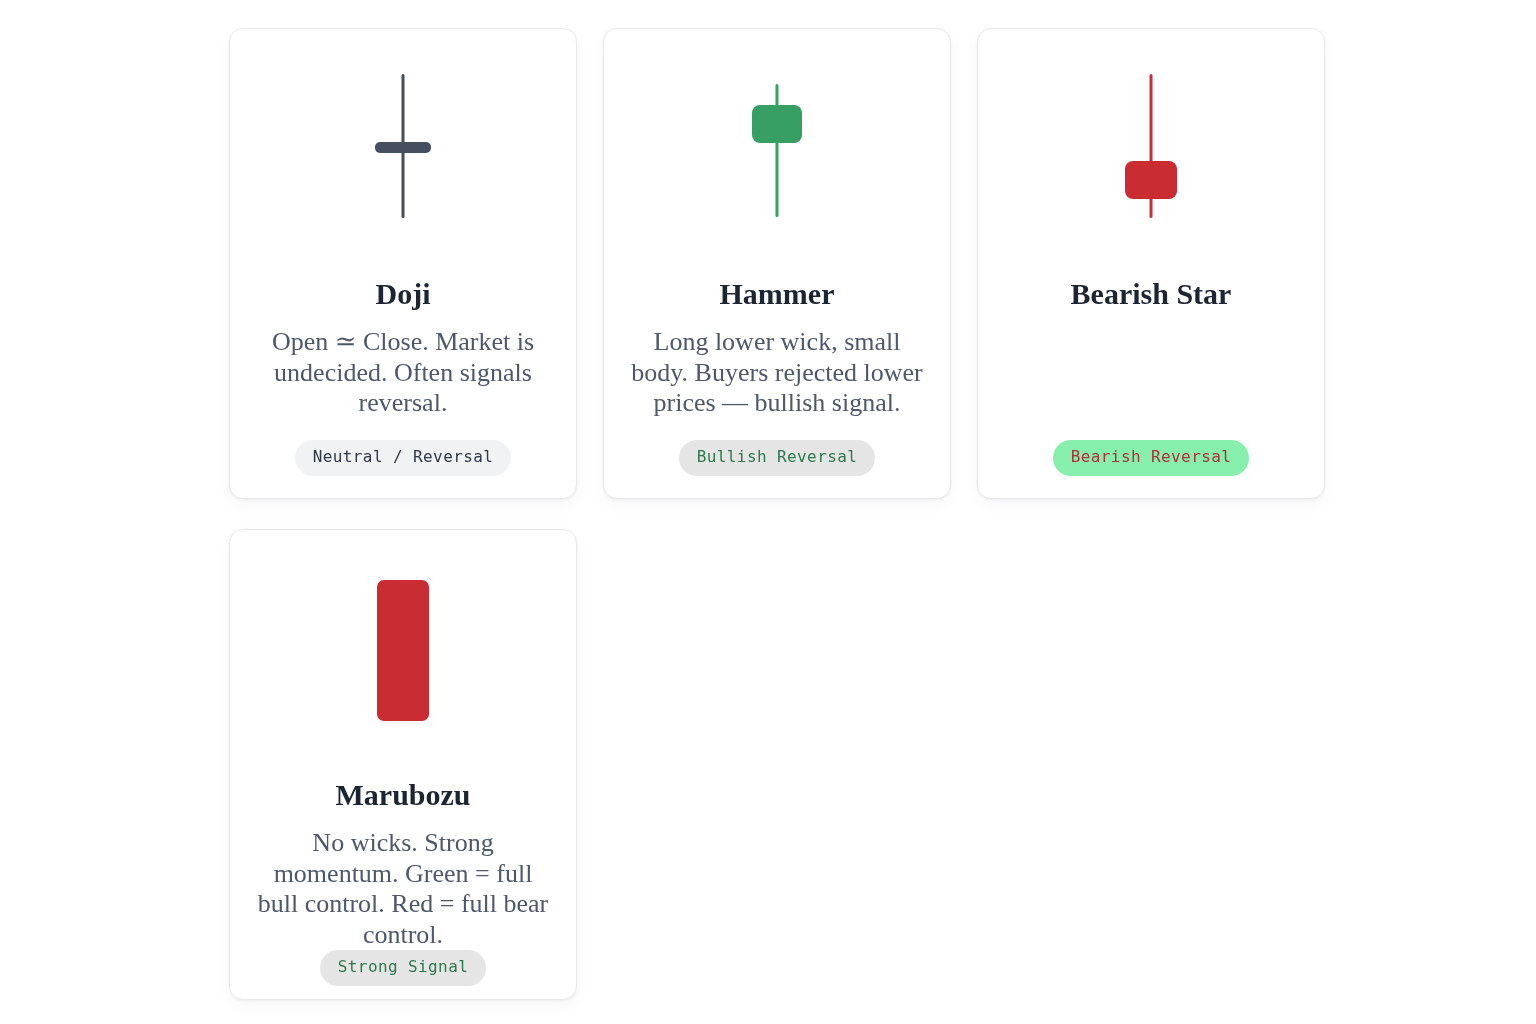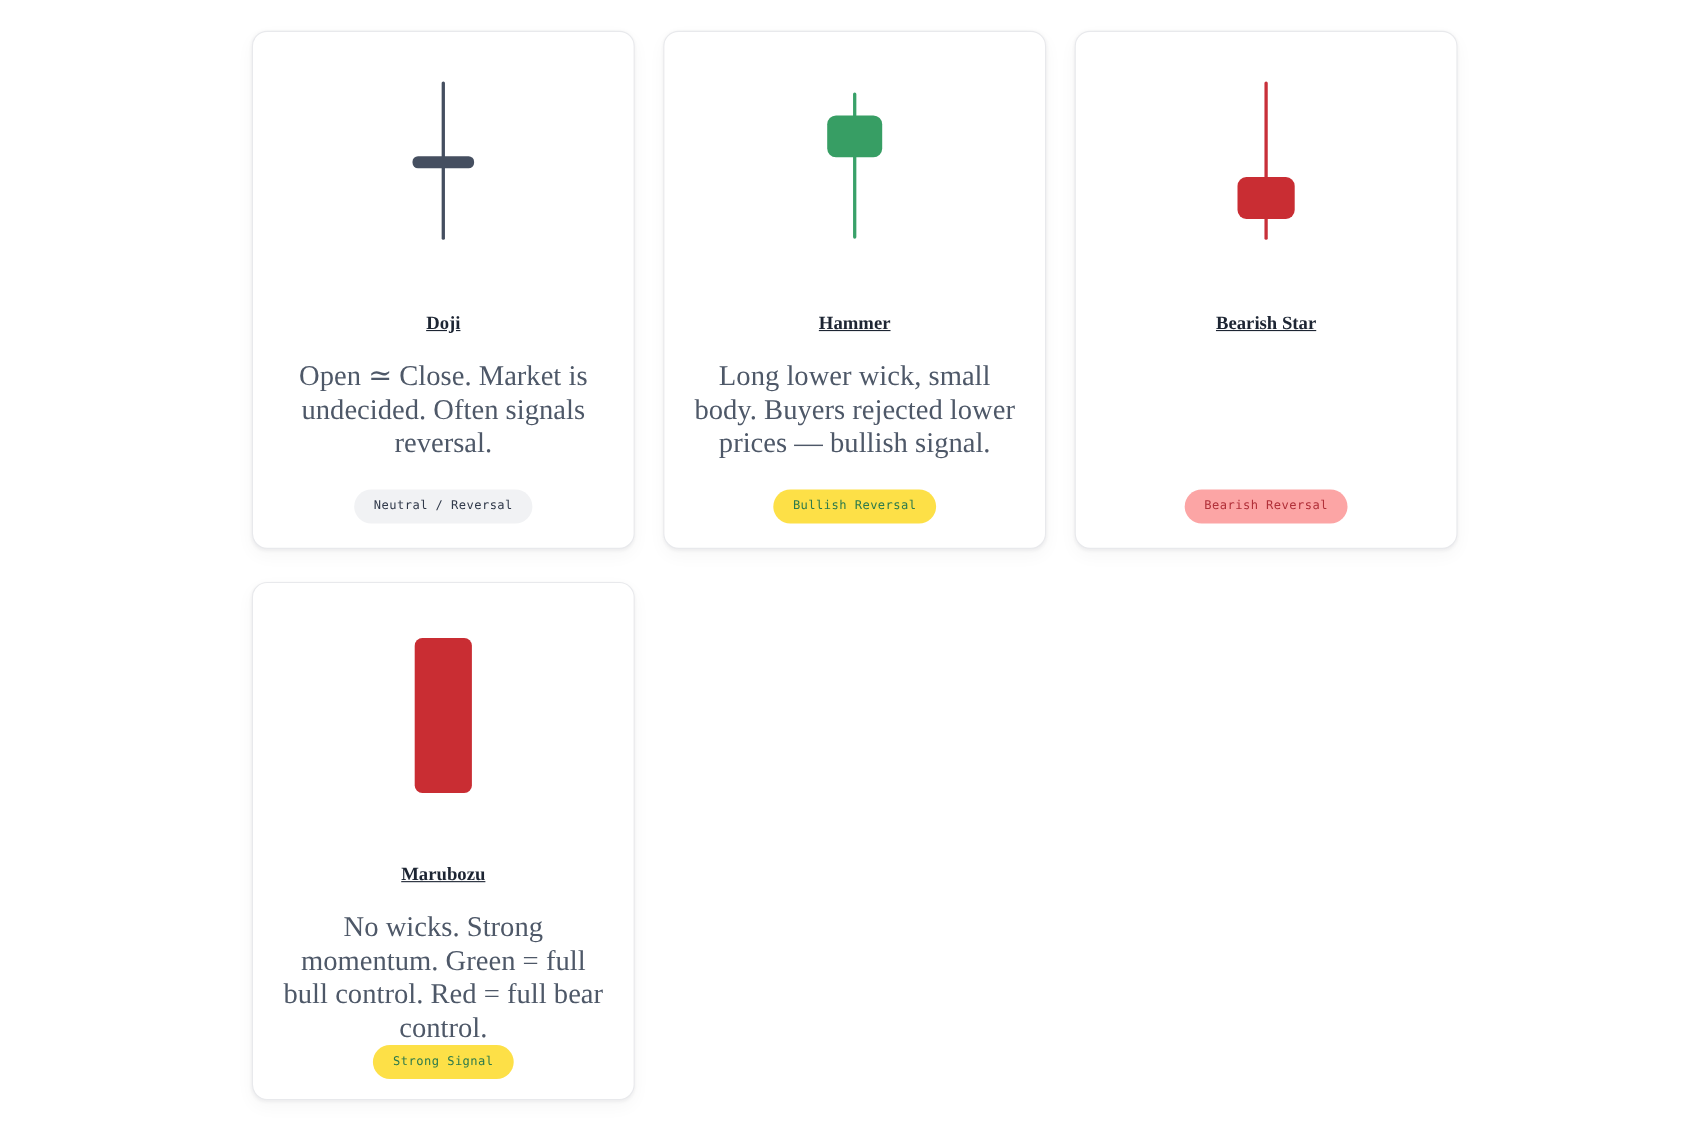--- a/index.html
+++ b/index.html
@@ -74,49 +74,48 @@
   .star .wick   { top: 45px;  height: 144px; background: #c8303a; }
   .star .body   { top: 132px; width: 52px; height: 38px; background: #c92d33; border-radius: 8px; }
 
   
   .maru .body   { top: 50px;  width: 52px; height: 141px; background: #c92d33; border-radius: 7px; }
 
   
   .title {
     font-family: "Liberation Serif", "DejaVu Serif", serif;
     font-weight: bold;
-    font-size: 17px;
+    font-size: 30px;
     line-height: 30px;
     color: #1d2533;
     text-align: center;
     margin: 0 0 18px 0;
-    text-decoration: underline;
   }
   .desc {
     font-family: "Liberation Serif", "DejaVu Serif", serif;
     font-size: 26px;
     line-height: 30.5px;
     color: #4e5868;
     text-align: center;
     margin: 0;
     max-width: 300px;
   }
   .badge {
     margin-top: auto;
     font-family: "DejaVu Sans Mono", "Liberation Mono", monospace;
-    font-size: 11px;
+    font-size: 16px;
     line-height: 1;
     letter-spacing: 0.4px;
     padding: 9px 18px 11px 18px;
     border-radius: 999px;
     white-space: nowrap;
   }
   .badge.neutral { background: #f1f2f4; color: #30394a; }
-  .badge.bull    { background: #fde047; color: #2c7a4c; }
-  .badge.bear    { background: #fca5a5; color: #b13039; }
+  .badge.bull    { background: #e5e5e5; color: #2c7a4c; }
+  .badge.bear    { background: #86efac; color: #b13039; }
 </style>
 </head>
 <body>
 
 <div id="grid">
 
   <div class="card">
     <div class="glyph doji">
       <span class="wick"></span>
       <span class="body"></span>

